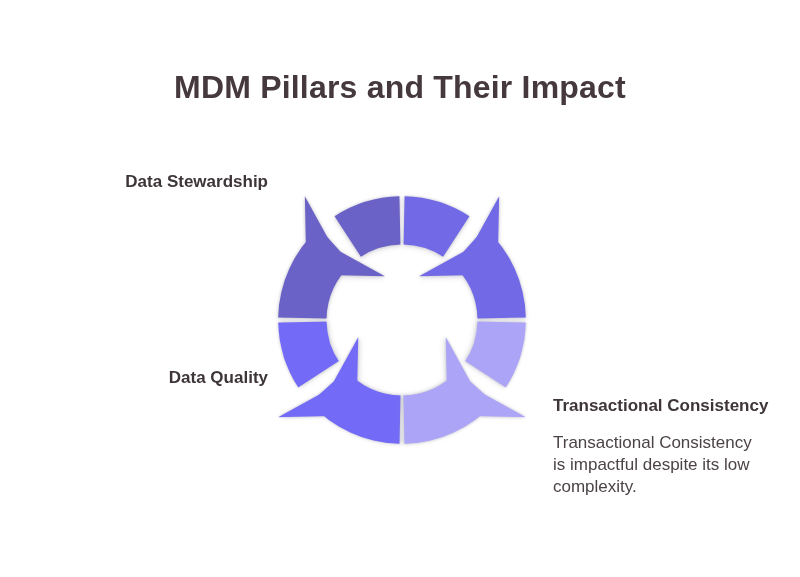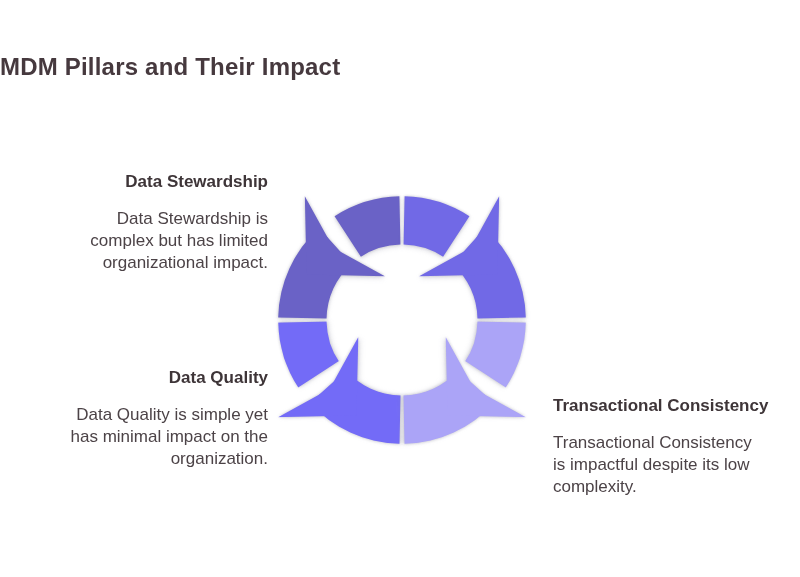--- a/index.html
+++ b/index.html
@@ -3,22 +3,22 @@
 <meta charset="utf-8">
 <style>
   html,body{margin:0;padding:0;}
   body{
     width:800px;height:577px;position:relative;overflow:hidden;
     background:#ffffff;
     font-family:"Liberation Sans", sans-serif;
   }
   .page-title{
     position:absolute;left:0;right:0;top:53px;
-    text-align:left;font-size:24px;font-weight:700;
-    color:#46393E;letter-spacing:0.2px;margin:0;
+    text-align:center;font-size:32px;font-weight:700;
+    color:#46393E;letter-spacing:0.2px;margin:16px;
   }
   .diagram{
     position:absolute;left:231px;top:149px;width:342px;height:342px;
   }
   .seg{
     filter:drop-shadow(0 0 1.5px rgba(130,130,150,0.45)) drop-shadow(0 2px 2px rgba(140,140,160,0.22));
   }
   .block{position:absolute;}
   .block h3{
     margin:0 0 16px 0;font-size:17px;font-weight:700;color:#3E3538;
@@ -65,33 +65,27 @@
     <g class="seg" transform="rotate(90)">
       <path d="M 2.20 -104.98 A 105 105 0 0 1 57.18 -88.06 L 34.85 -53.68 A 64 64 0 0 0 1.34 -63.99 Z" fill="#ABA4F7"></path>
       <path d="M 70.26 -78.03 A 105 105 0 0 1 104.98 -2.20 L 63.99 -1.34 A 64 64 0 0 0 42.82 -47.56 Z" fill="#ABA4F7"></path>
       <path d="M 80.96 -38.54 L 82.38 -105.00 L 58.34 -61.16 L 14.50 -37.12 Z" fill="#ABA4F7"></path>
     </g>
   </g>
 </svg>
 
 <div class="block align-right tl">
   <h3>Data Stewardship</h3>
-  <p>Data Stewardship is
-complex but has limited
-organizational impact.</p>
 </div>
 
 <div class="block align-left tr">
 </div>
 
 <div class="block align-right bl">
   <h3>Data Quality</h3>
-  <p>Data Quality is simple yet
-has minimal impact on the
-organization.</p>
 </div>
 
 <div class="block align-left br">
   <h3>Transactional Consistency</h3>
   <p>Transactional Consistency
 is impactful despite its low
 complexity.</p>
 </div>
 
 </body></html>

